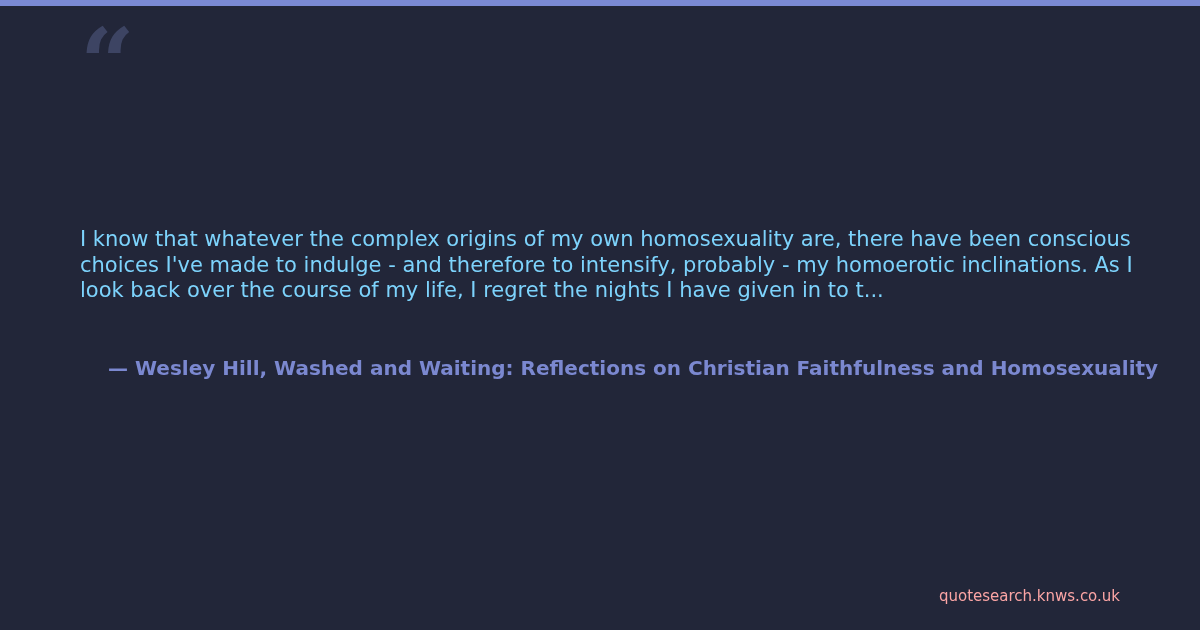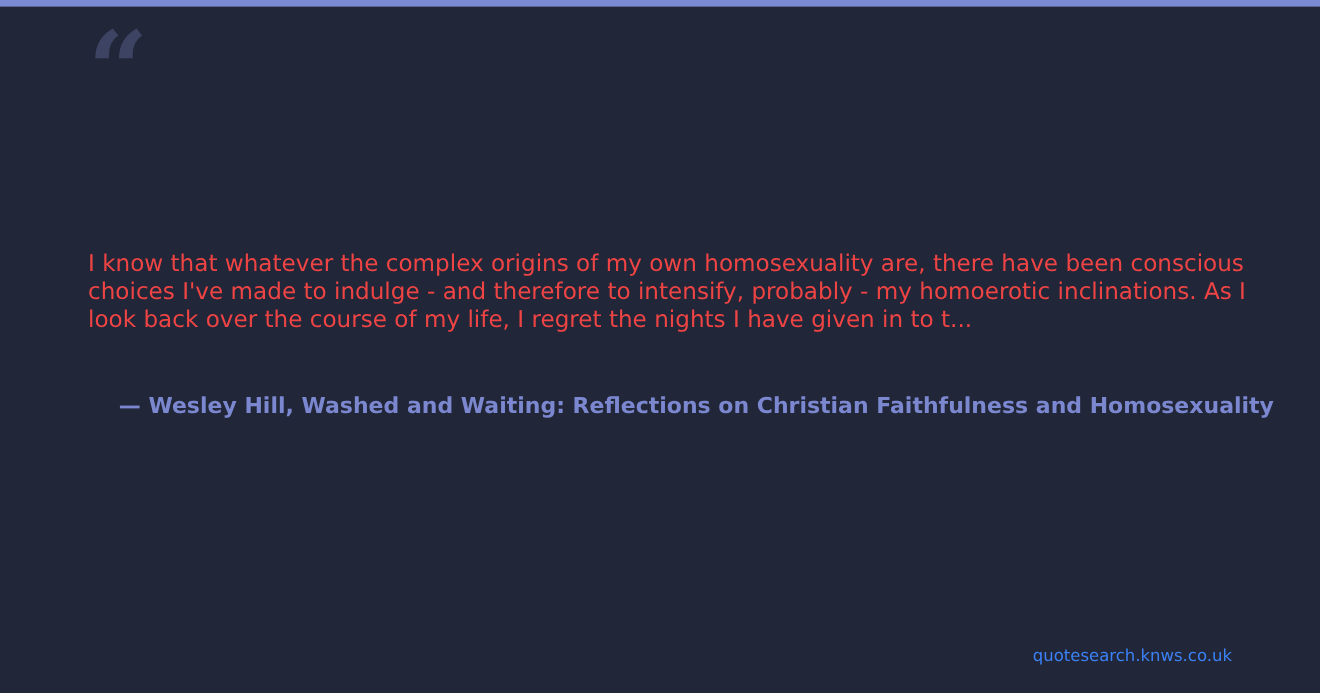--- a/index.html
+++ b/index.html
@@ -41,21 +41,21 @@
     letter-spacing: -2px;
     user-select: none;
   }
   .quote-body {
     position: absolute;
     left: 80px;
     top: 227px;
     width: 1060px;
     font-size: 21px;
     line-height: 25.6px;
-    color: #ef4444;
+    color: #7dd3fc;
     font-weight: 400;
     white-space: pre-wrap;
   }
   .attribution {
     position: absolute;
     left: 80px;
     top: 355px;
     width: 1120px;
     font-size: 20px;
     line-height: 26px;
@@ -67,21 +67,21 @@
   }
   .attribution .dash {
     color: #7b88d0;
   }
   .footer-url {
     position: absolute;
     right: 80px;
     bottom: 24px;
     font-size: 15px;
     line-height: 19px;
-    color: #3b82f6;
+    color: #fca5a5;
     text-align: right;
   }
 </style>
 </head>
 <body>
 
 <div class="quote-card">
 
   <div class="accent-bar"></div>
 

